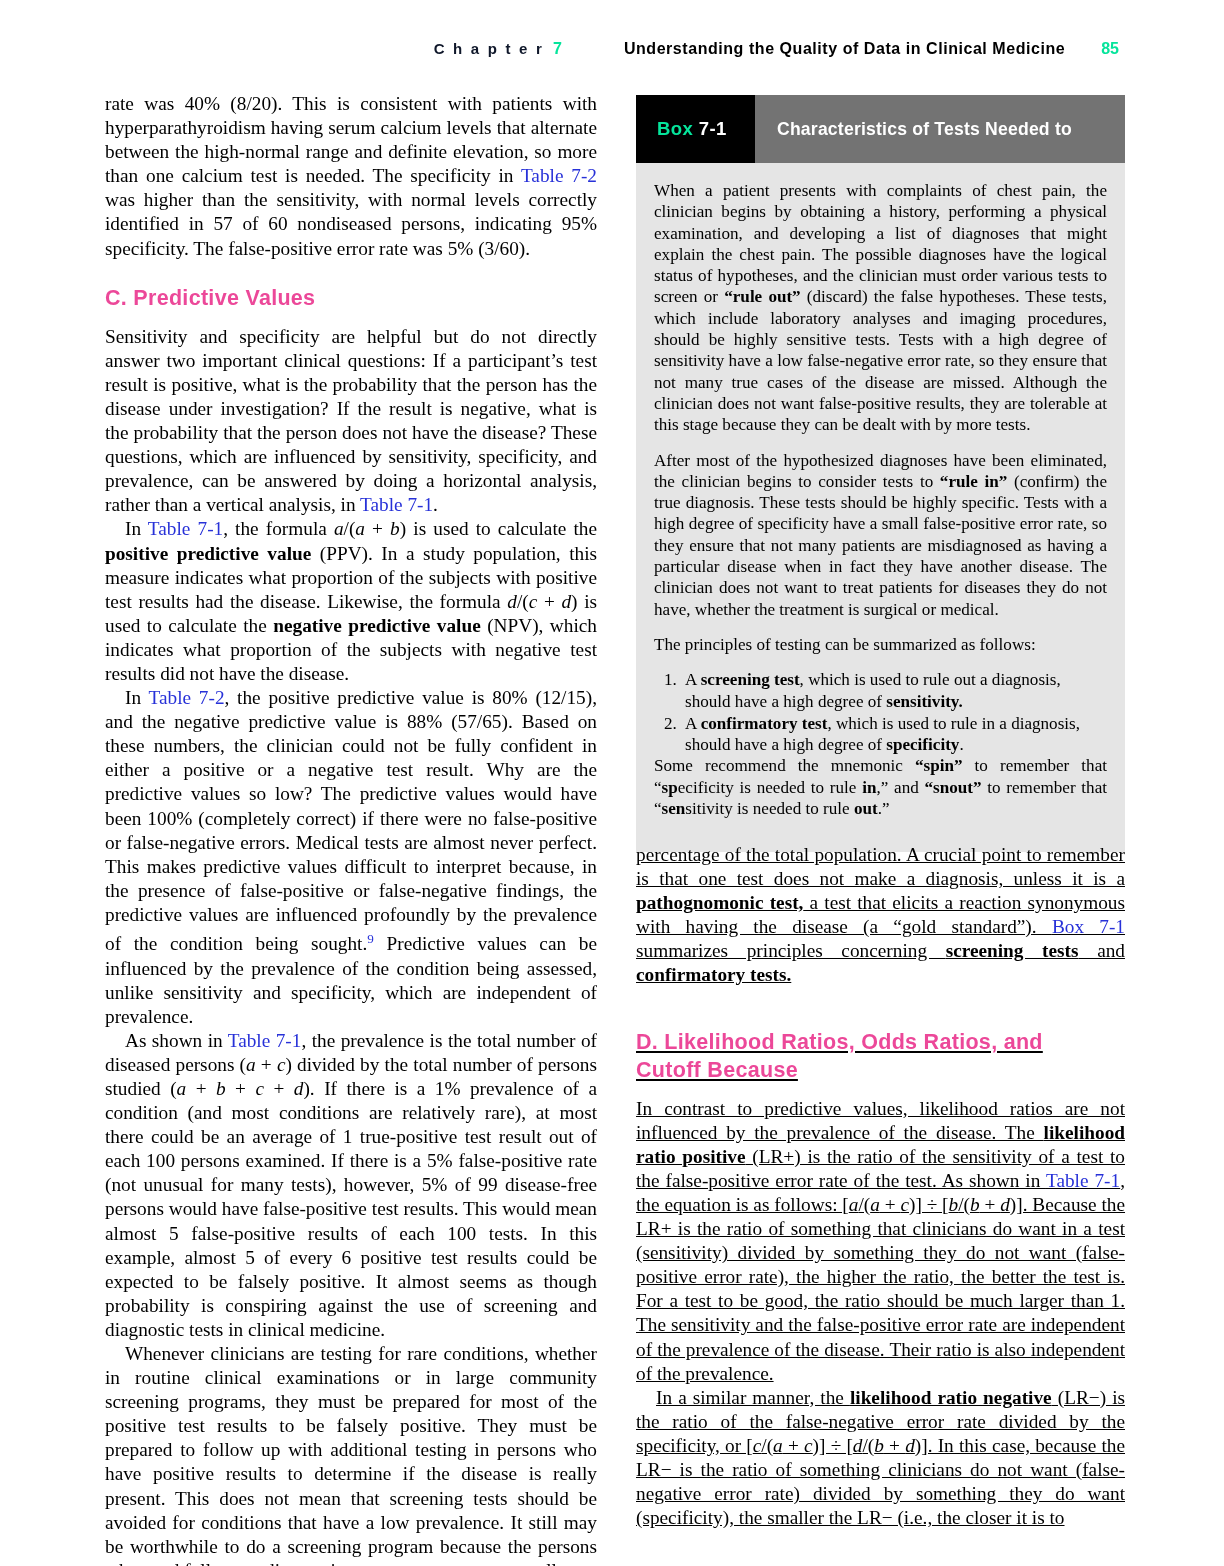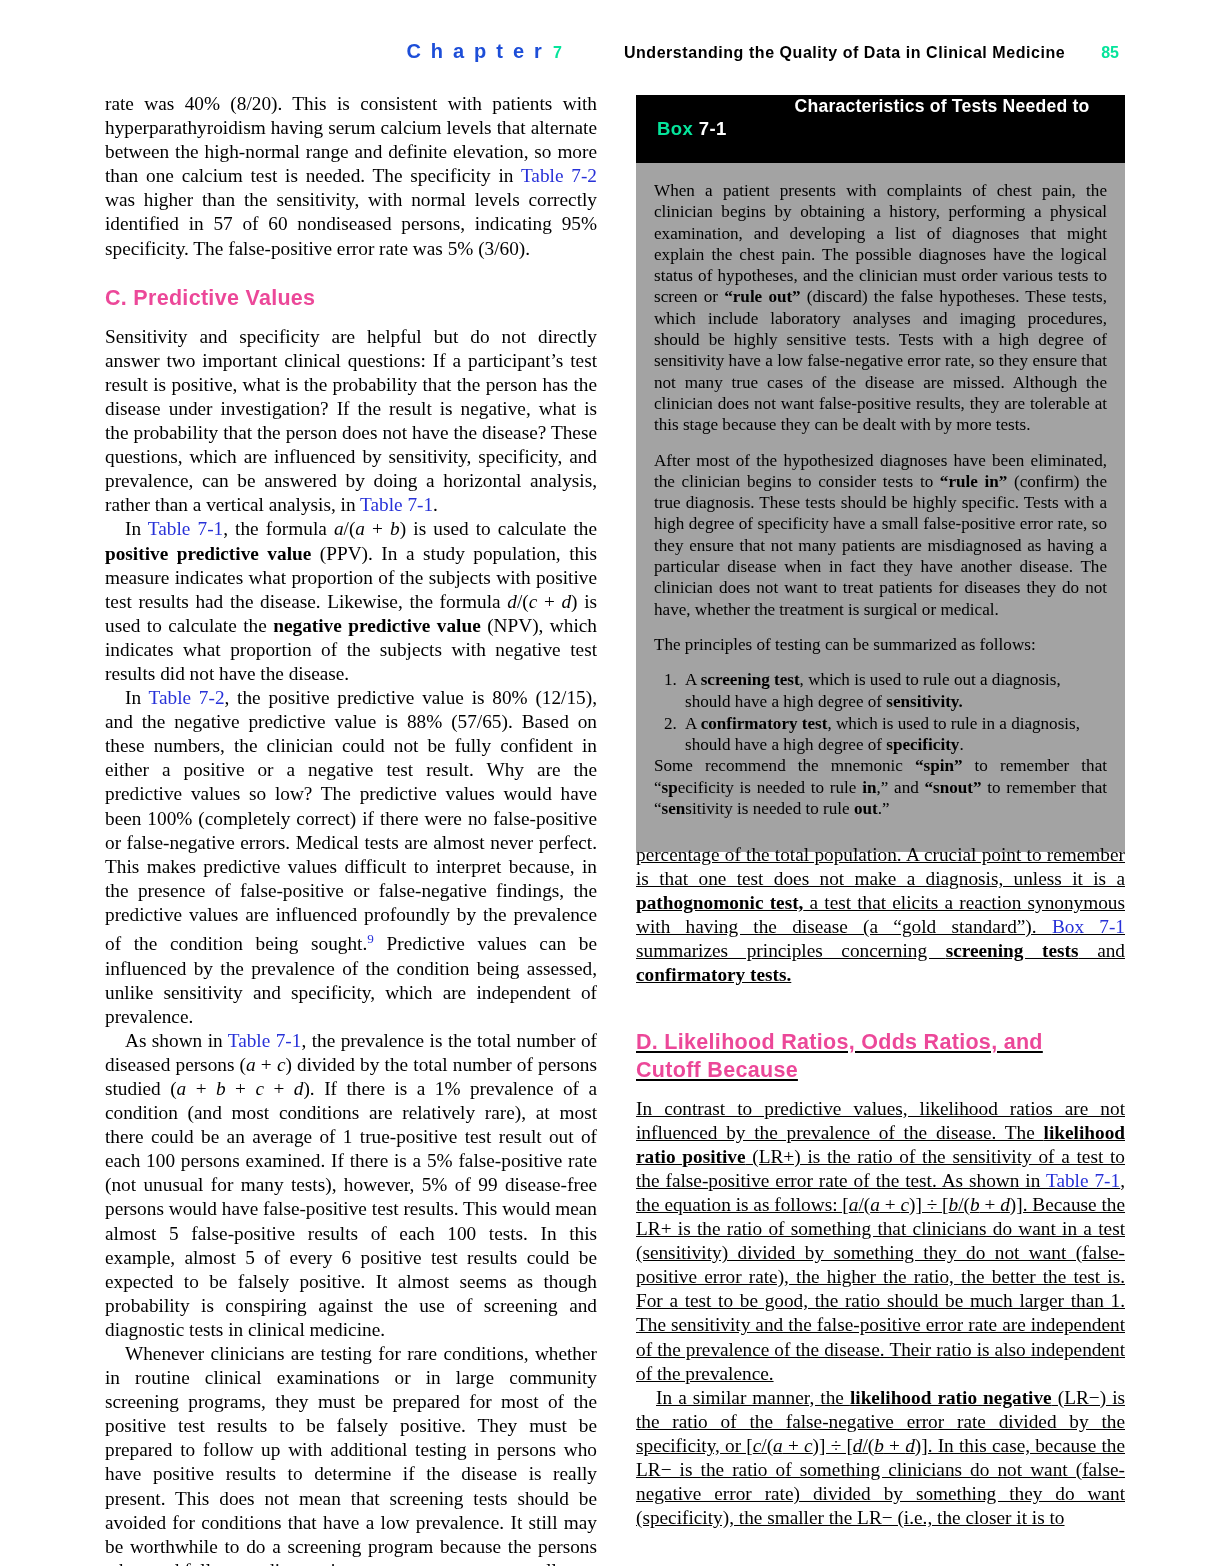--- a/index.html
+++ b/index.html
@@ -29,23 +29,23 @@
   }
   #running-head .rh-inner {
     display: flex;
     align-items: baseline;
     flex: 1;
     justify-content: flex-end;
   }
   .rh-chapter-word {
     font-family: "Liberation Sans", sans-serif;
     font-weight: bold;
-    font-size: 20px;
+    font-size: 15px;
     letter-spacing: 2.2px;
-    color: #1d4ed8;
+    color: #0f172a;
   }
   .rh-chapter-num {
     font-family: "Liberation Sans", sans-serif;
     font-weight: bold;
     font-size: 16px;
     color: #05E49B;
     margin-left: 9px;
     margin-right: 14px;
   }
   .rh-title {
@@ -121,39 +121,39 @@
   }
   .box-label-text {
     font-family: "Liberation Sans", sans-serif;
     font-weight: bold;
     font-size: 18.5px;
     letter-spacing: 0.4px;
   }
   .box-label-text .bl-green { color: #05E49B; }
   .box-label-text .bl-white { color: #ffffff; }
   #box-header-title {
-    background: #000000;
+    background: #737373;
     flex: 1;
     display: flex;
-    flex-direction: row;
+    flex-direction: column;
     justify-content: center;
     padding-left: 22px;
     padding-right: 18px;
     box-sizing: border-box;
   }
   #box-header-title span {
     font-family: "Liberation Sans", sans-serif;
     font-weight: bold;
     font-size: 17.6px;
     color: #ffffff;
     line-height: 23px;
     letter-spacing: 0.2px;
   }
   #box-body {
-    background: #a3a3a3;
+    background: #e5e5e5;
     padding: 17px 18px 33px 18px;
     box-sizing: border-box;
   }
   #box-body p {
     margin: 0;
     font-size: 17.1px;
     line-height: 21.3px;
     text-align: justify;
   }
   #box-body p + p { margin-top: 14px; }

